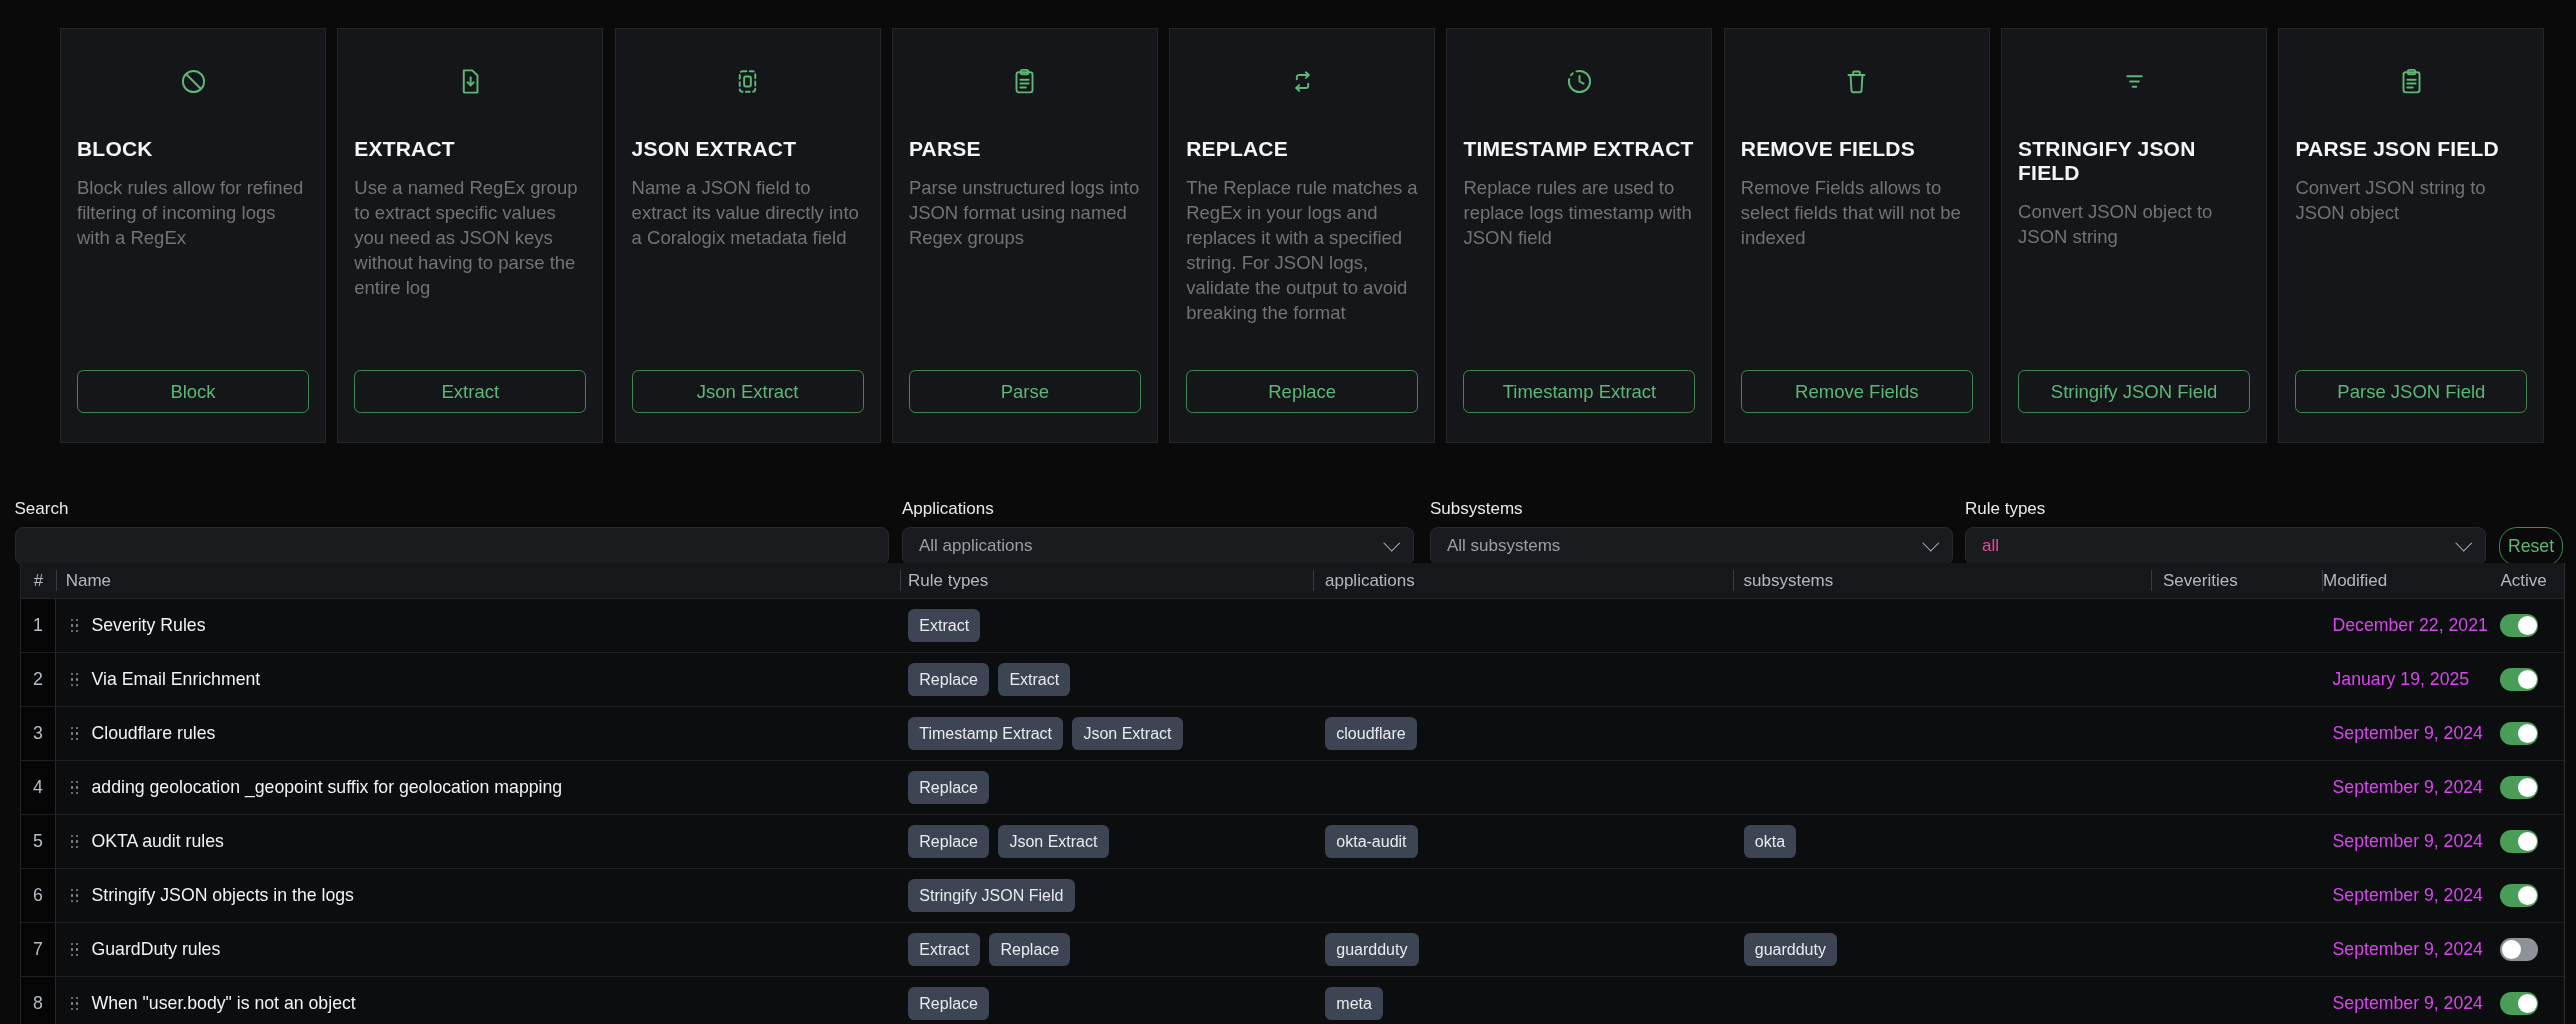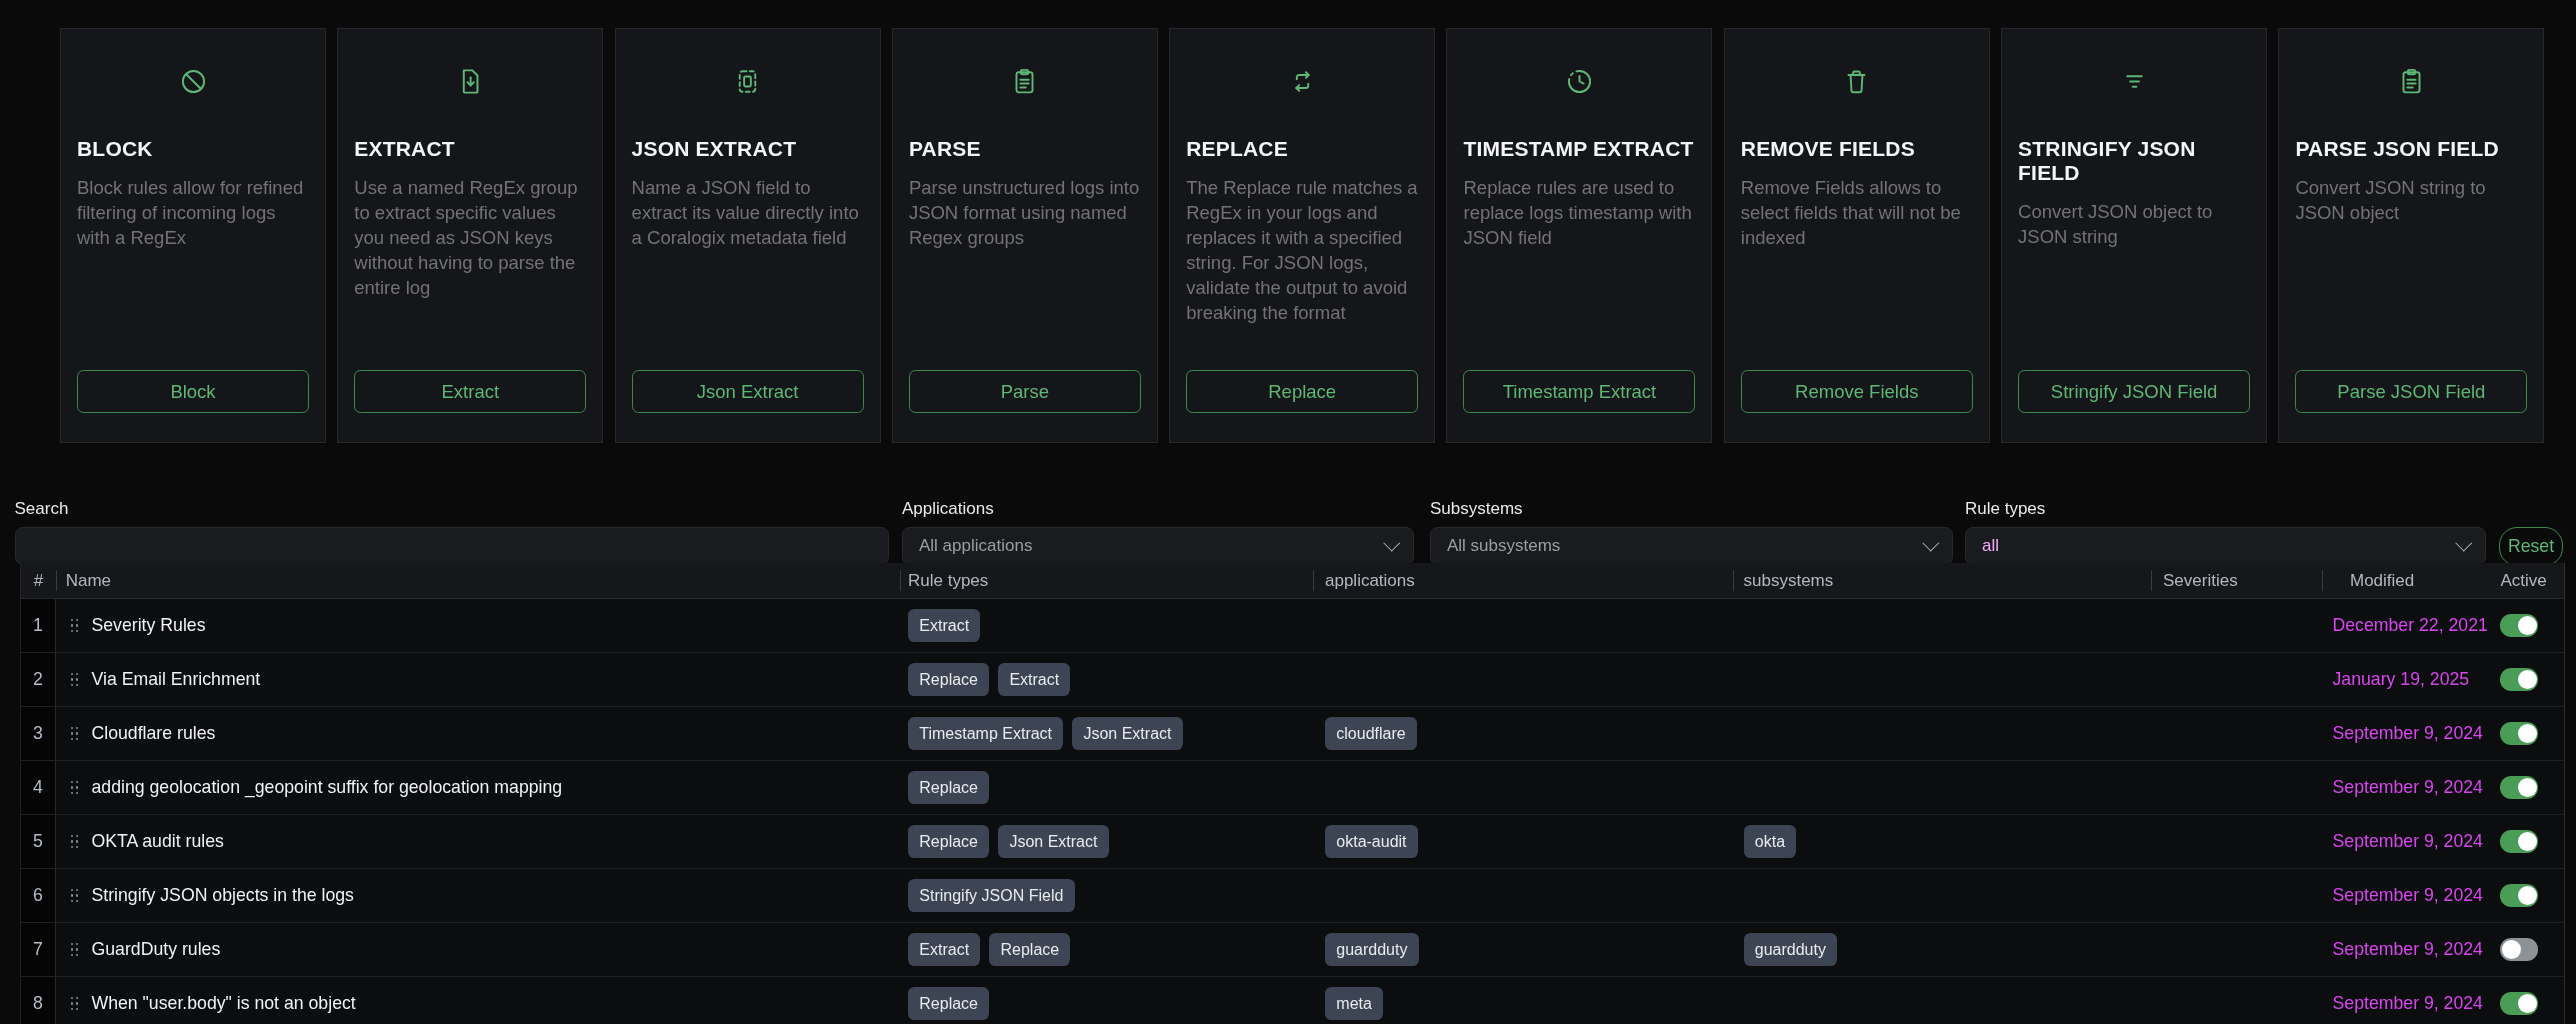--- a/index.html
+++ b/index.html
@@ -43,21 +43,21 @@
   }
   #search-group{left:14.5px;width:874px;}
   #apps-group{left:902px;width:512px;}
   #subs-group{left:1430px;width:523px;}
   #rtypes-group{left:1965px;width:521px;}
   .search-input{
     width:100%;height:100%;box-sizing:border-box;background:transparent;border:none;outline:none;
     color:#f0f1f2;font-size:17.7px;padding:0 14.5px;font-family:"Liberation Sans", sans-serif;
   }
   .dropdown{display:flex;align-items:center;justify-content:space-between;padding:12px 16px;cursor:pointer;}
-  .dd-value{font-size:17px;color:#f0abfc;}
+  .dd-value{font-size:17px;color:#ec4899;}
   .dd-value.placeholder{color:#9b9ea3;}
   .chevron{
     width:10.5px;height:10.5px;border-right:1.6px solid #b9bdc4;border-bottom:1.6px solid #b9bdc4;
     transform:rotate(45deg);margin-top:-5.6px;flex:0 0 auto;
   }
   .reset-btn{
     position:absolute;left:2499px;top:28px;width:64px;height:39px;box-sizing:border-box;
     background:transparent;border:0.8px solid #3e8a4d;border-radius:18px;color:#5cb874;
     font-size:17.7px;font-family:"Liberation Sans", sans-serif;display:flex;align-items:center;justify-content:center;cursor:pointer;
   }
@@ -78,21 +78,21 @@
   .hcell{display:flex;align-items:center;position:relative;box-sizing:border-box;}
   .hcell.sep::before{
     content:"";position:absolute;left:0;top:7.2px;bottom:7.2px;width:0.8px;background:#3a3b41;
   }
   .h-num{justify-content:center;}
   .h-name{padding-left:9.7px;}
   .h-rtypes{padding-left:8px;}
   .h-apps{padding-left:12px;}
   .h-subs{padding-left:10.5px;}
   .h-sev{padding-left:12px;}
-  .h-mod{padding-left:28px;}
+  .h-mod{padding-left:1px;}
   .h-active{padding-left:6.4px;}
 
   .trow{height:53px;background:#0c0d0f;border-top:0.8px solid #1f2023;cursor:pointer;}
   .trow:first-of-type{border-top:none;}
   .cell{display:flex;align-items:center;box-sizing:border-box;min-width:0;}
   .c-num{
     background:#050506;border-right:0.8px solid #26272a;justify-content:center;
     color:#b6bdc9;font-size:17.7px;
   }
   .c-name{padding-left:14.5px;gap:13px;overflow:hidden;}

